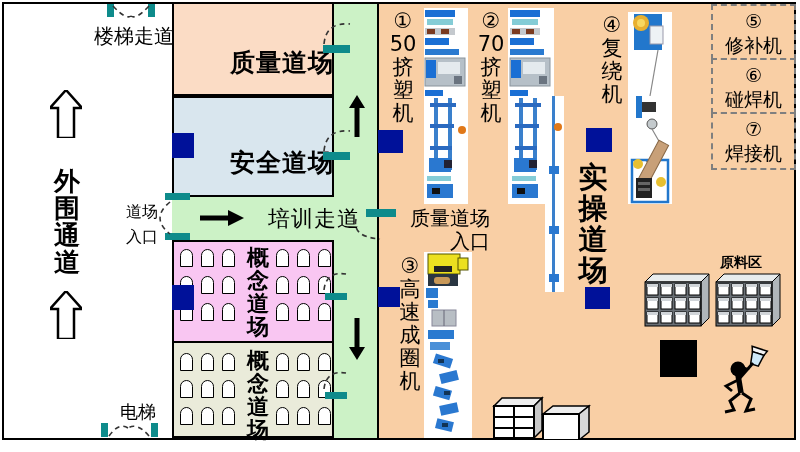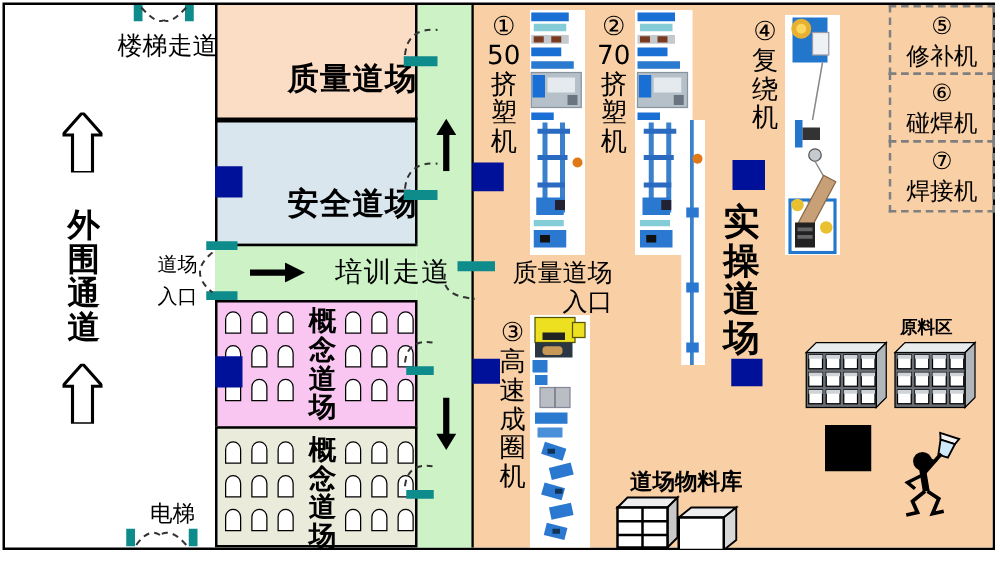--- a/index.html
+++ b/index.html
@@ -367,21 +367,20 @@
 焊接机</div>
   </div>
 
   <div class="abs v-label" style="left:575px;top:162px;width:36px;font-size:29px;font-weight:bold;line-height:31px;">实
 操
 道
 场</div>
   <div class="abs lbl" style="left:394px;top:207px;width:96px;font-size:20px;line-height:23px;">质量道场
 入口</div>
 
-  <div class="abs lbl" style="left:490px;top:376px;width:104px;font-size:18px;font-weight:bold;">道场物料库</div>
   <div class="abs" style="left:492px;top:396px;">
     <svg width="52" height="44" viewBox="0 0 52 44">
       <polygon points="2,10 10,2 50,2 42,10" fill="#eeeeee" stroke="#000" stroke-width="1.5"></polygon>
       <polygon points="42,10 50,2 50,34 42,42" fill="#c8c8c8" stroke="#000" stroke-width="1.5"></polygon>
       <rect x="2" y="10" width="40" height="32" fill="#ffffff" stroke="#000" stroke-width="2"></rect>
       <line x1="22" y1="10" x2="22" y2="42" stroke="#000" stroke-width="2"></line>
       <line x1="2" y1="21" x2="42" y2="21" stroke="#000" stroke-width="2"></line>
       <line x1="2" y1="32" x2="42" y2="32" stroke="#000" stroke-width="2"></line>
     </svg>
   </div>

